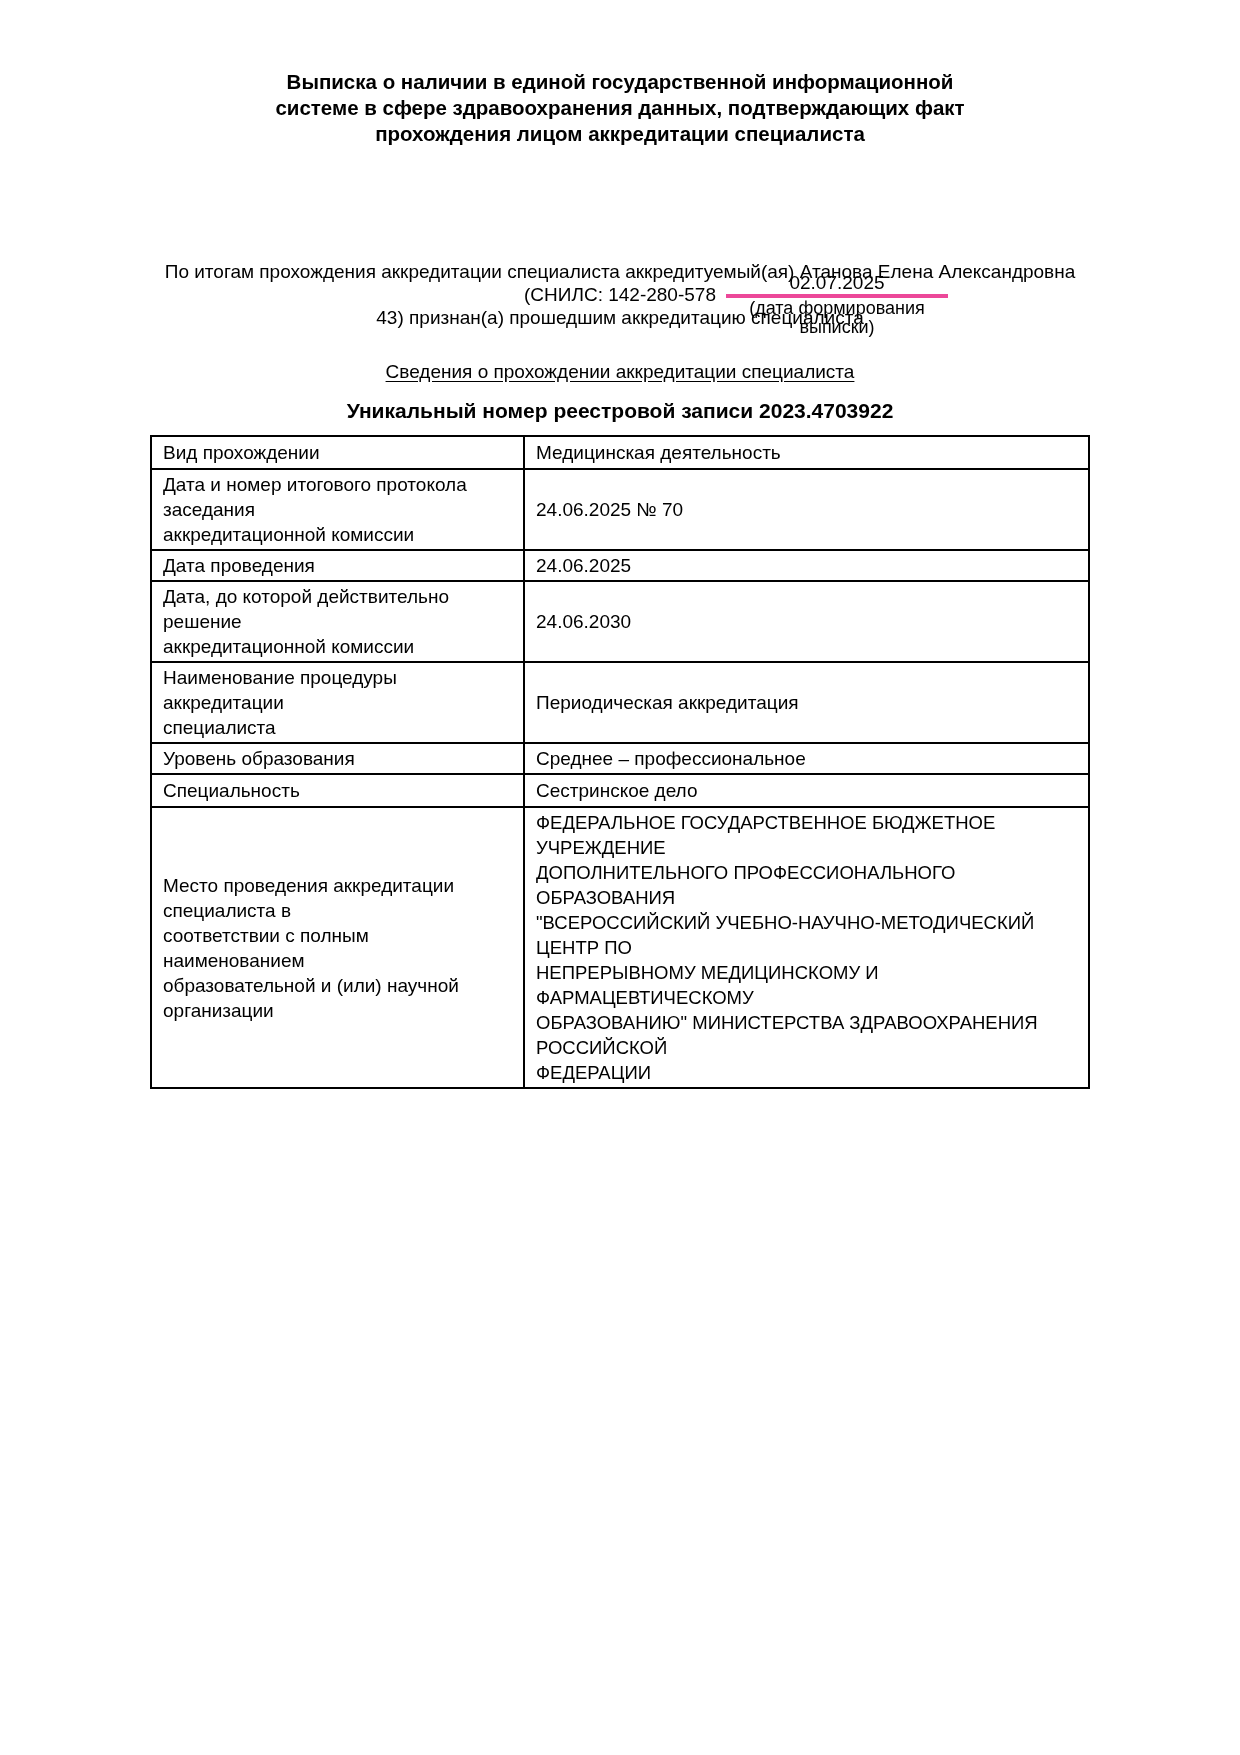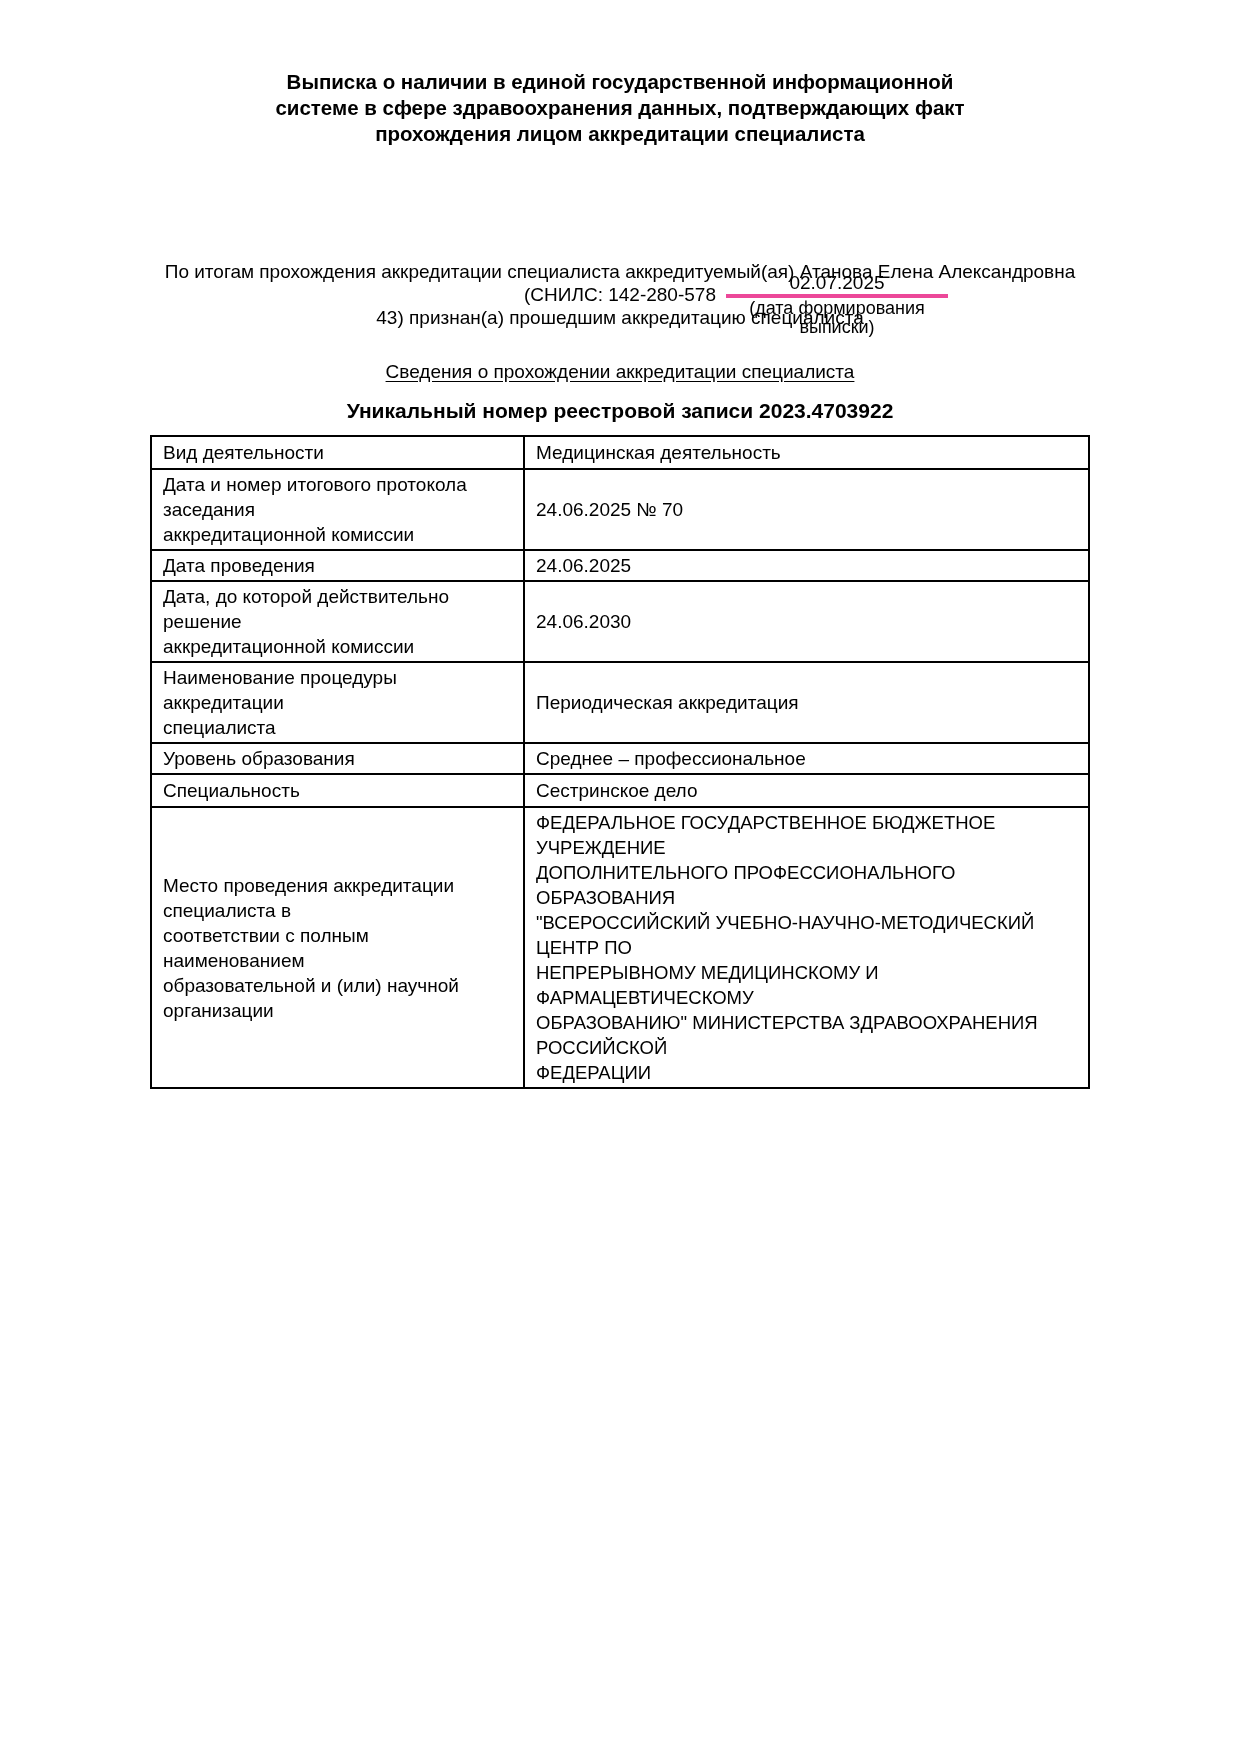--- a/index.html
+++ b/index.html
@@ -119,21 +119,21 @@
 
     <div class="registry-heading">Уникальный номер реестровой записи 2023.4703922</div>
 
     <table class="acc-table">
       <colgroup>
           <col class="c1">
           <col class="c2">
         </colgroup>
       <tbody>
         <tr class="r2">
-          <td class="lbl">Вид деятельности</td>
+          <td class="lbl">Вид прохождении</td>
           <td class="val">Медицинская деятельность</td>
         </tr>
         <tr class="r3">
           <td class="lbl">Дата и номер итогового протокола заседания
 аккредитационной комиссии</td>
           <td class="val">24.06.2025 № 70</td>
         </tr>
         <tr class="r4">
           <td class="lbl">Дата проведения</td>
           <td class="val">24.06.2025</td>

